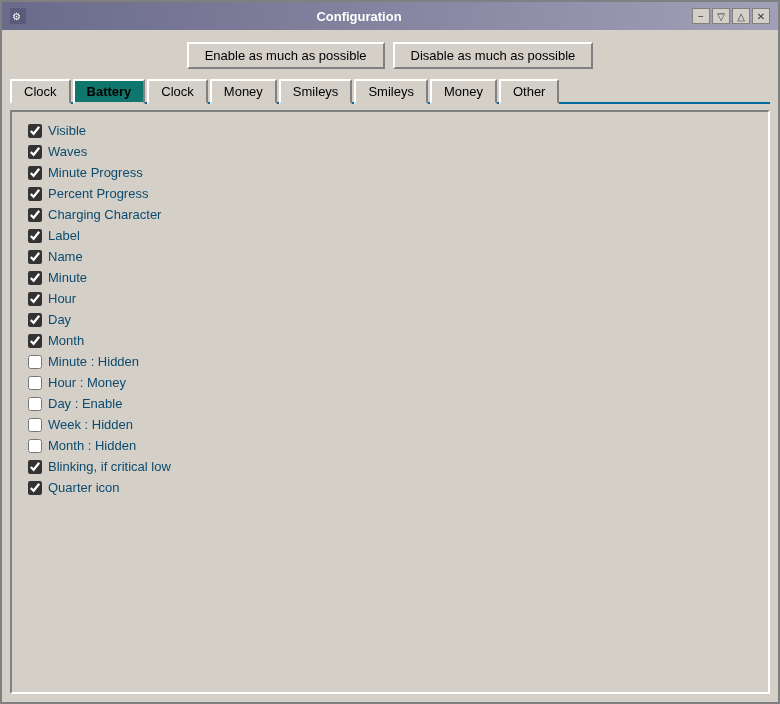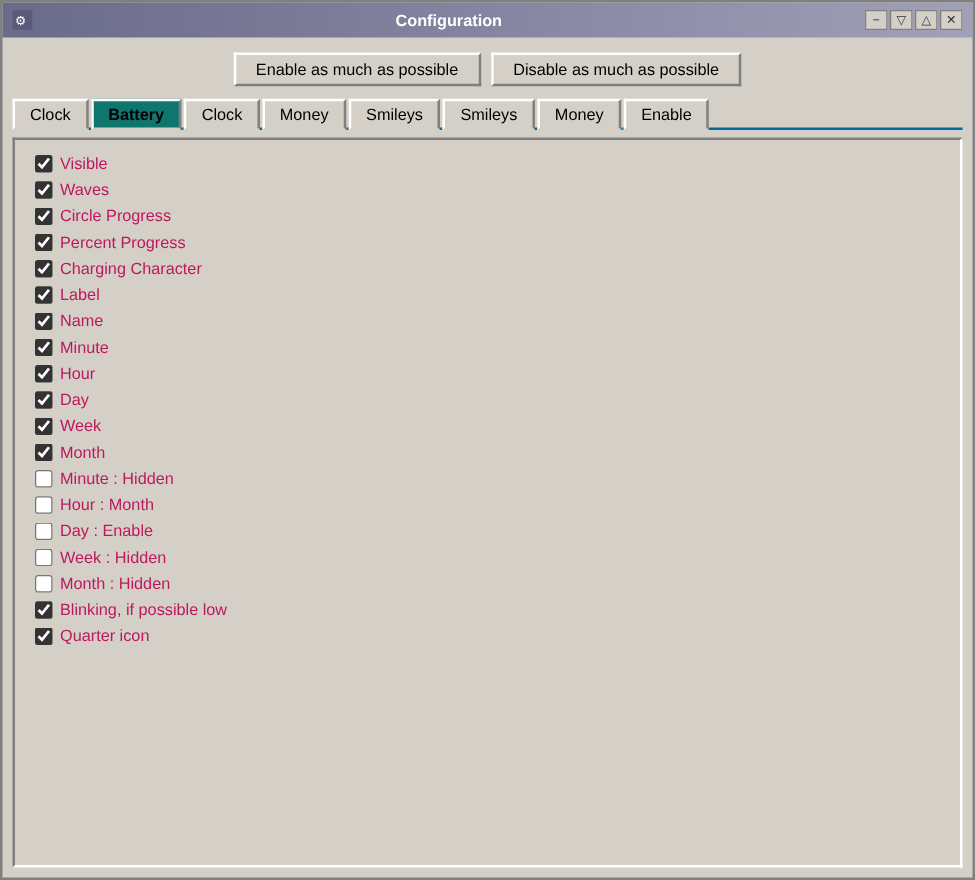--- a/index.html
+++ b/index.html
@@ -134,21 +134,21 @@
 
     .checkbox-item input[type="checkbox"] {
       width: 14px;
       height: 14px;
       cursor: pointer;
       accent-color: #333;
     }
 
     .checkbox-label {
       font-size: 13px;
-      color: #be185d;
+      color: #0c4a6e;
     }
   </style>
 </head>
 <body>
 
 <div class="window">
   <div class="title-bar">
     <div class="title-bar-icon">
       <svg width="16" height="16" viewBox="0 0 16 16">
         <rect width="16" height="16" fill="#5a5a7a"></rect>
@@ -186,37 +186,37 @@
       <div class="tab">
         <span>Smileys</span>
       </div>
       <div class="tab">
         <span>Smileys</span>
       </div>
       <div class="tab">
         <span>Money</span>
       </div>
       <div class="tab">
-        <span>Enable</span>
+        <span>Other</span>
       </div>
     </div>
 
     <div class="tab-content">
 
     <div class="checkbox-item">
           <input type="checkbox" id="cb-visible" checked="" style="">
           <label class="checkbox-label" for="cb-visible">Visible</label>
         </div>
         <div class="checkbox-item">
           <input type="checkbox" id="cb-waves" checked="" style="">
           <label class="checkbox-label" for="cb-waves">Waves</label>
         </div>
         <div class="checkbox-item">
           <input type="checkbox" id="cb-circle_progress" checked="" style="">
-          <label class="checkbox-label" for="cb-circle_progress">Circle Progress</label>
+          <label class="checkbox-label" for="cb-circle_progress">Minute Progress</label>
         </div>
         <div class="checkbox-item">
           <input type="checkbox" id="cb-percent_progress" checked="" style="">
           <label class="checkbox-label" for="cb-percent_progress">Percent Progress</label>
         </div>
         <div class="checkbox-item">
           <input type="checkbox" id="cb-charging_character" checked="" style="">
           <label class="checkbox-label" for="cb-charging_character">Charging Character</label>
         </div>
         <div class="checkbox-item">
@@ -233,50 +233,46 @@
         </div>
         <div class="checkbox-item">
           <input type="checkbox" id="cb-hour" checked="" style="">
           <label class="checkbox-label" for="cb-hour">Hour</label>
         </div>
         <div class="checkbox-item">
           <input type="checkbox" id="cb-day" checked="" style="">
           <label class="checkbox-label" for="cb-day">Day</label>
         </div>
         <div class="checkbox-item">
-          <input type="checkbox" id="cb-week" checked="" style="">
-          <label class="checkbox-label" for="cb-week">Week</label>
-        </div>
-        <div class="checkbox-item">
           <input type="checkbox" id="cb-month" checked="" style="">
           <label class="checkbox-label" for="cb-month">Month</label>
         </div>
         <div class="checkbox-item">
           <input type="checkbox" id="cb-minute_hidden" style="">
           <label class="checkbox-label" for="cb-minute_hidden">Minute : Hidden</label>
         </div>
         <div class="checkbox-item">
           <input type="checkbox" id="cb-hour_hidden" style="">
-          <label class="checkbox-label" for="cb-hour_hidden">Hour : Month</label>
+          <label class="checkbox-label" for="cb-hour_hidden">Hour : Money</label>
         </div>
         <div class="checkbox-item">
           <input type="checkbox" id="cb-day_hidden" style="">
           <label class="checkbox-label" for="cb-day_hidden">Day : Enable</label>
         </div>
         <div class="checkbox-item">
           <input type="checkbox" id="cb-week_hidden" style="">
           <label class="checkbox-label" for="cb-week_hidden">Week : Hidden</label>
         </div>
         <div class="checkbox-item">
           <input type="checkbox" id="cb-month_hidden" style="">
           <label class="checkbox-label" for="cb-month_hidden">Month : Hidden</label>
         </div>
         <div class="checkbox-item">
           <input type="checkbox" id="cb-blinking_critical" checked="" style="">
-          <label class="checkbox-label" for="cb-blinking_critical">Blinking, if possible low</label>
+          <label class="checkbox-label" for="cb-blinking_critical">Blinking, if critical low</label>
         </div>
         <div class="checkbox-item">
           <input type="checkbox" id="cb-quarter_icon" checked="" style="">
           <label class="checkbox-label" for="cb-quarter_icon">Quarter icon</label>
         </div>
       </div>
   </div>
 </div>
 
 </body></html>

